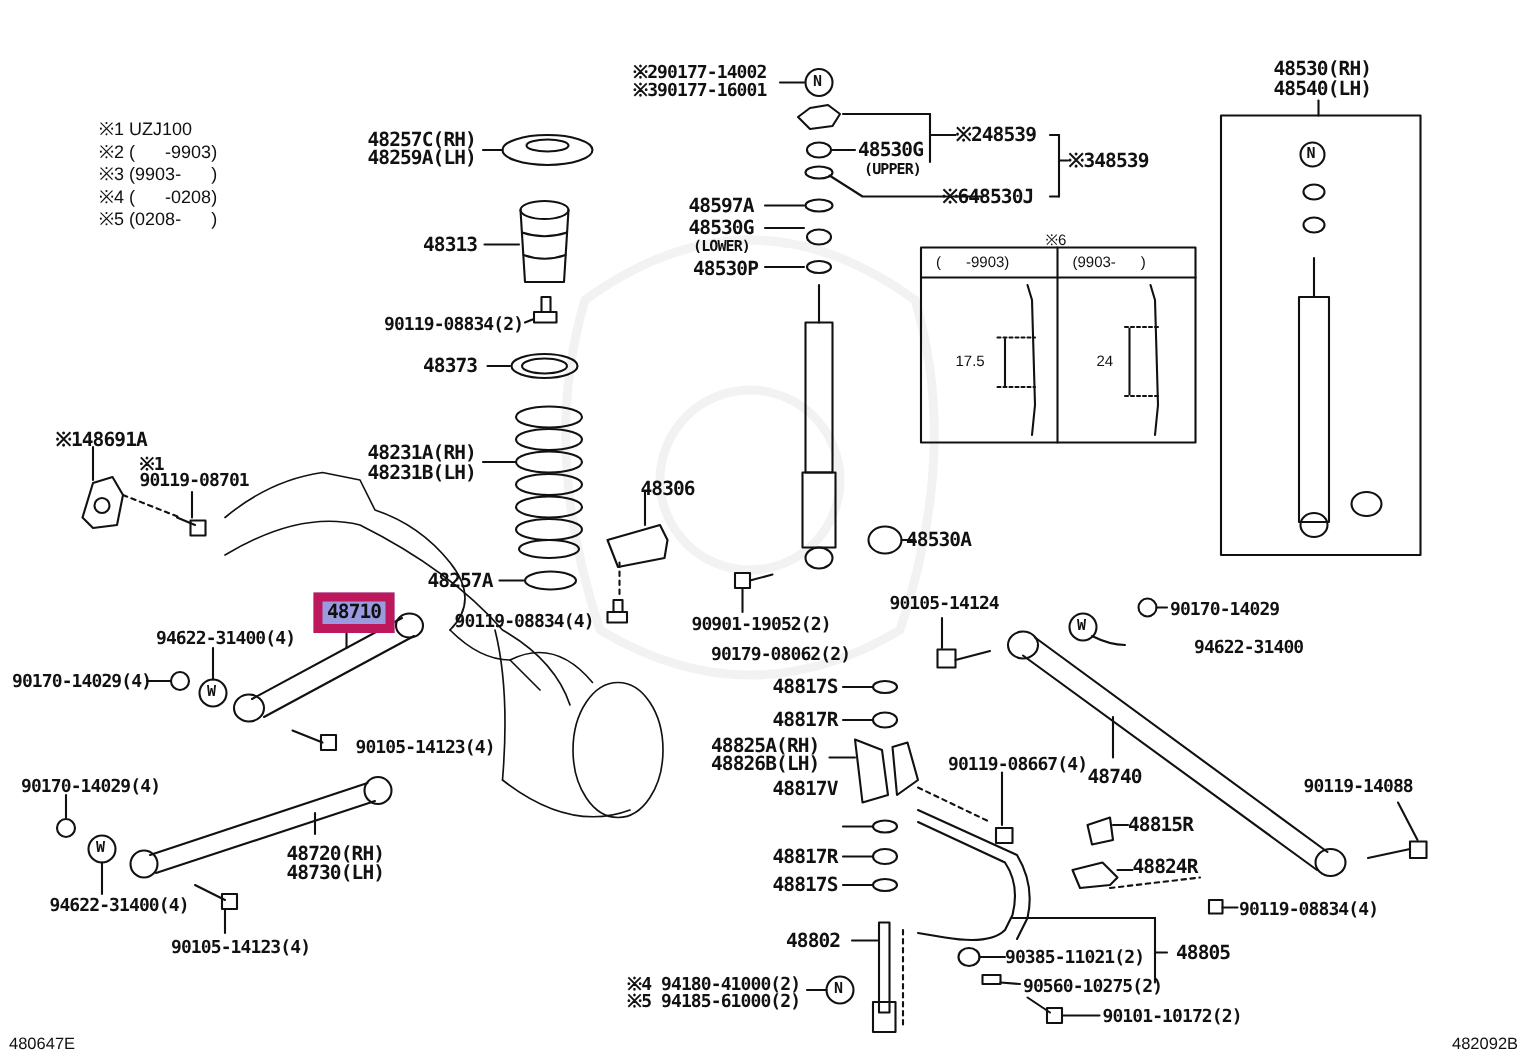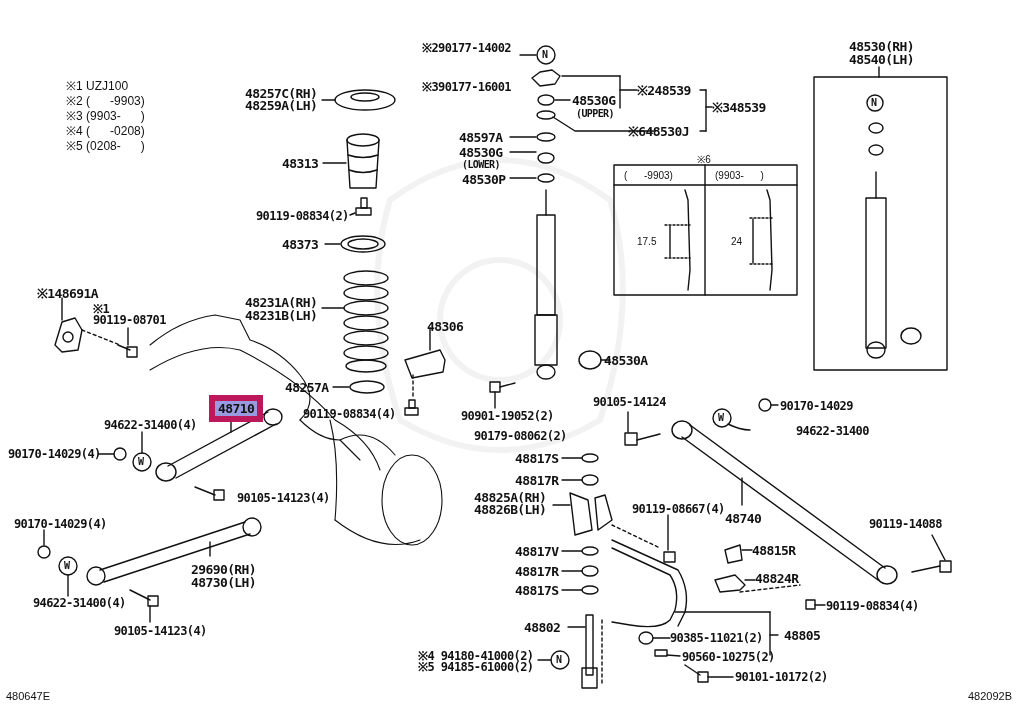--- a/index.html
+++ b/index.html
@@ -335,27 +335,27 @@
   <div class="lbl big" style="left:37px;top:287px;"><span>※1</span><span>48691A</span></div>
   <div class="lbl" style="left:93px;top:303px;">※1</div>
   <div class="lbl" style="left:93px;top:314px;">90119-08701</div>
 
   <div class="lbl big hl" style="left:209px;top:395px;">48710</div>
   <div class="lbl" style="left:104px;top:419px;">94622-31400(4)</div>
   <div class="lbl" style="left:8px;top:448px;">90170-14029(4)</div>
   <div class="lbl" style="left:237px;top:492px;">90105-14123(4)</div>
 
   <div class="lbl" style="left:14px;top:518px;">90170-14029(4)</div>
-  <div class="lbl big" style="left:191px;top:563px;">29690(RH)</div>
+  <div class="lbl big" style="left:191px;top:563px;">48720(RH)</div>
   <div class="lbl big" style="left:191px;top:576px;">48730(LH)</div>
   <div class="lbl" style="left:33px;top:597px;">94622-31400(4)</div>
   <div class="lbl" style="left:114px;top:625px;">90105-14123(4)</div>
 
   <div class="lbl" style="left:422px;top:42px;"><span>※2</span><span>90177-14002</span></div>
-  <div class="lbl" style="left:422px;top:54px;margin-top:27px;"><span>※3</span><span>90177-16001</span></div>
+  <div class="lbl" style="left:422px;top:54px;"><span>※3</span><span>90177-16001</span></div>
   <div class="lbl big" style="left:637px;top:84px;"><span>※2</span><span>48539</span></div>
   <div class="lbl big" style="left:712px;top:101px;"><span>※3</span><span>48539</span></div>
   <div class="lbl big" style="left:572px;top:94px;">48530G</div>
   <div class="lbl small" style="left:576px;top:109px;">(UPPER)</div>
   <div class="lbl big" style="left:628px;top:125px;"><span>※6</span><span>48530J</span></div>
   <div class="lbl big" style="left:459px;top:131px;">48597A</div>
   <div class="lbl big" style="left:459px;top:146px;">48530G</div>
   <div class="lbl small" style="left:462px;top:160px;">(LOWER)</div>
   <div class="lbl big" style="left:462px;top:173px;">48530P</div>
   <div class="lbl big" style="left:604px;top:354px;">48530A</div>
@@ -365,21 +365,21 @@
   <div class="lbl" style="left:780px;top:400px;">90170-14029</div>
   <div class="lbl" style="left:752px;top:425px;margin-left:44px;">94622-31400</div>
 
   <div class="lbl big" style="left:515px;top:452px;">48817S</div>
   <div class="lbl big" style="left:515px;top:474px;">48817R</div>
   <div class="lbl big" style="left:474px;top:491px;">48825A(RH)</div>
   <div class="lbl big" style="left:474px;top:503px;">48826B(LH)</div>
   <div class="lbl" style="left:632px;top:503px;">90119-08667(4)</div>
   <div class="lbl big" style="left:725px;top:512px;">48740</div>
   <div class="lbl" style="left:869px;top:518px;">90119-14088</div>
-  <div class="lbl big" style="left:515px;top:545px;text-align:center;">48817V</div>
+  <div class="lbl big" style="left:515px;top:520px;text-align:center;">48817V</div>
   <div class="lbl big" style="left:515px;top:565px;">48817R</div>
   <div class="lbl big" style="left:515px;top:584px;">48817S</div>
   <div class="lbl big" style="left:752px;top:544px;">48815R</div>
   <div class="lbl big" style="left:755px;top:572px;">48824R</div>
   <div class="lbl" style="left:826px;top:600px;">90119-08834(4)</div>
 
   <div class="lbl big" style="left:524px;top:621px;">48802</div>
   <div class="lbl" style="left:418px;top:650px;"><span>※4</span> <span>94180-41000(2)</span></div>
   <div class="lbl" style="left:418px;top:661px;"><span>※5</span> <span>94185-61000(2)</span></div>
   <div class="lbl" style="left:670px;top:632px;">90385-11021(2)</div>

